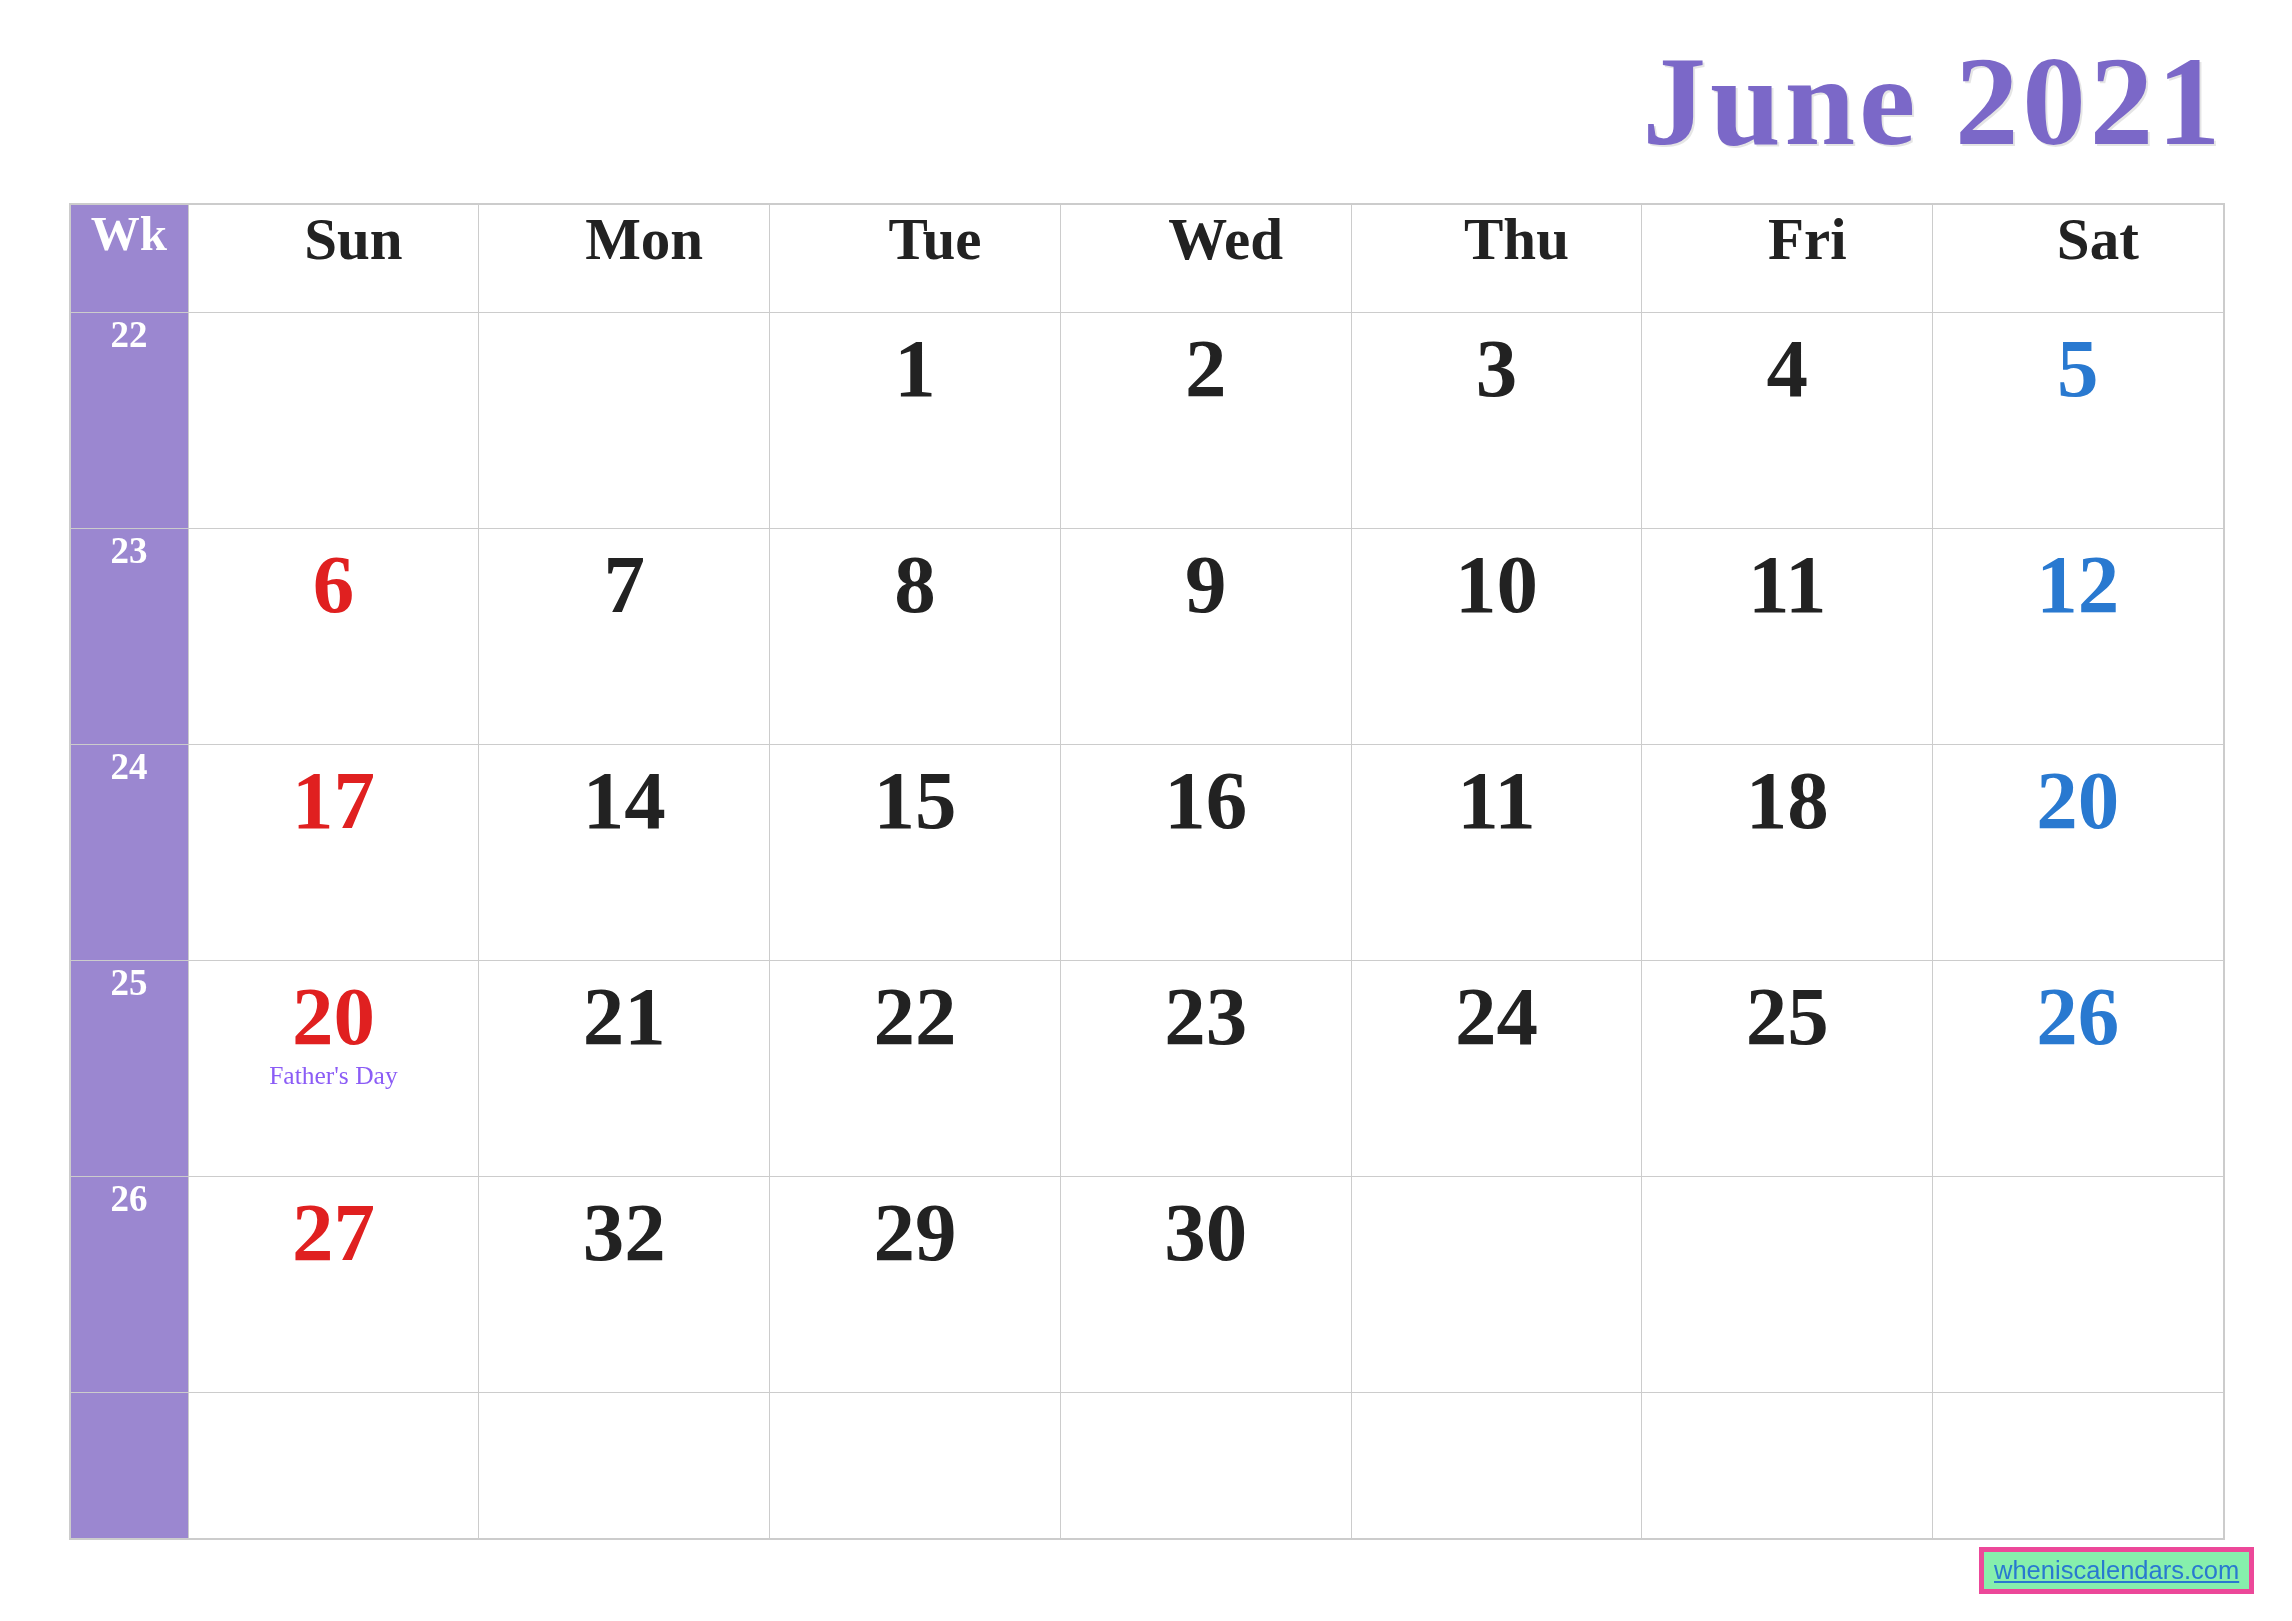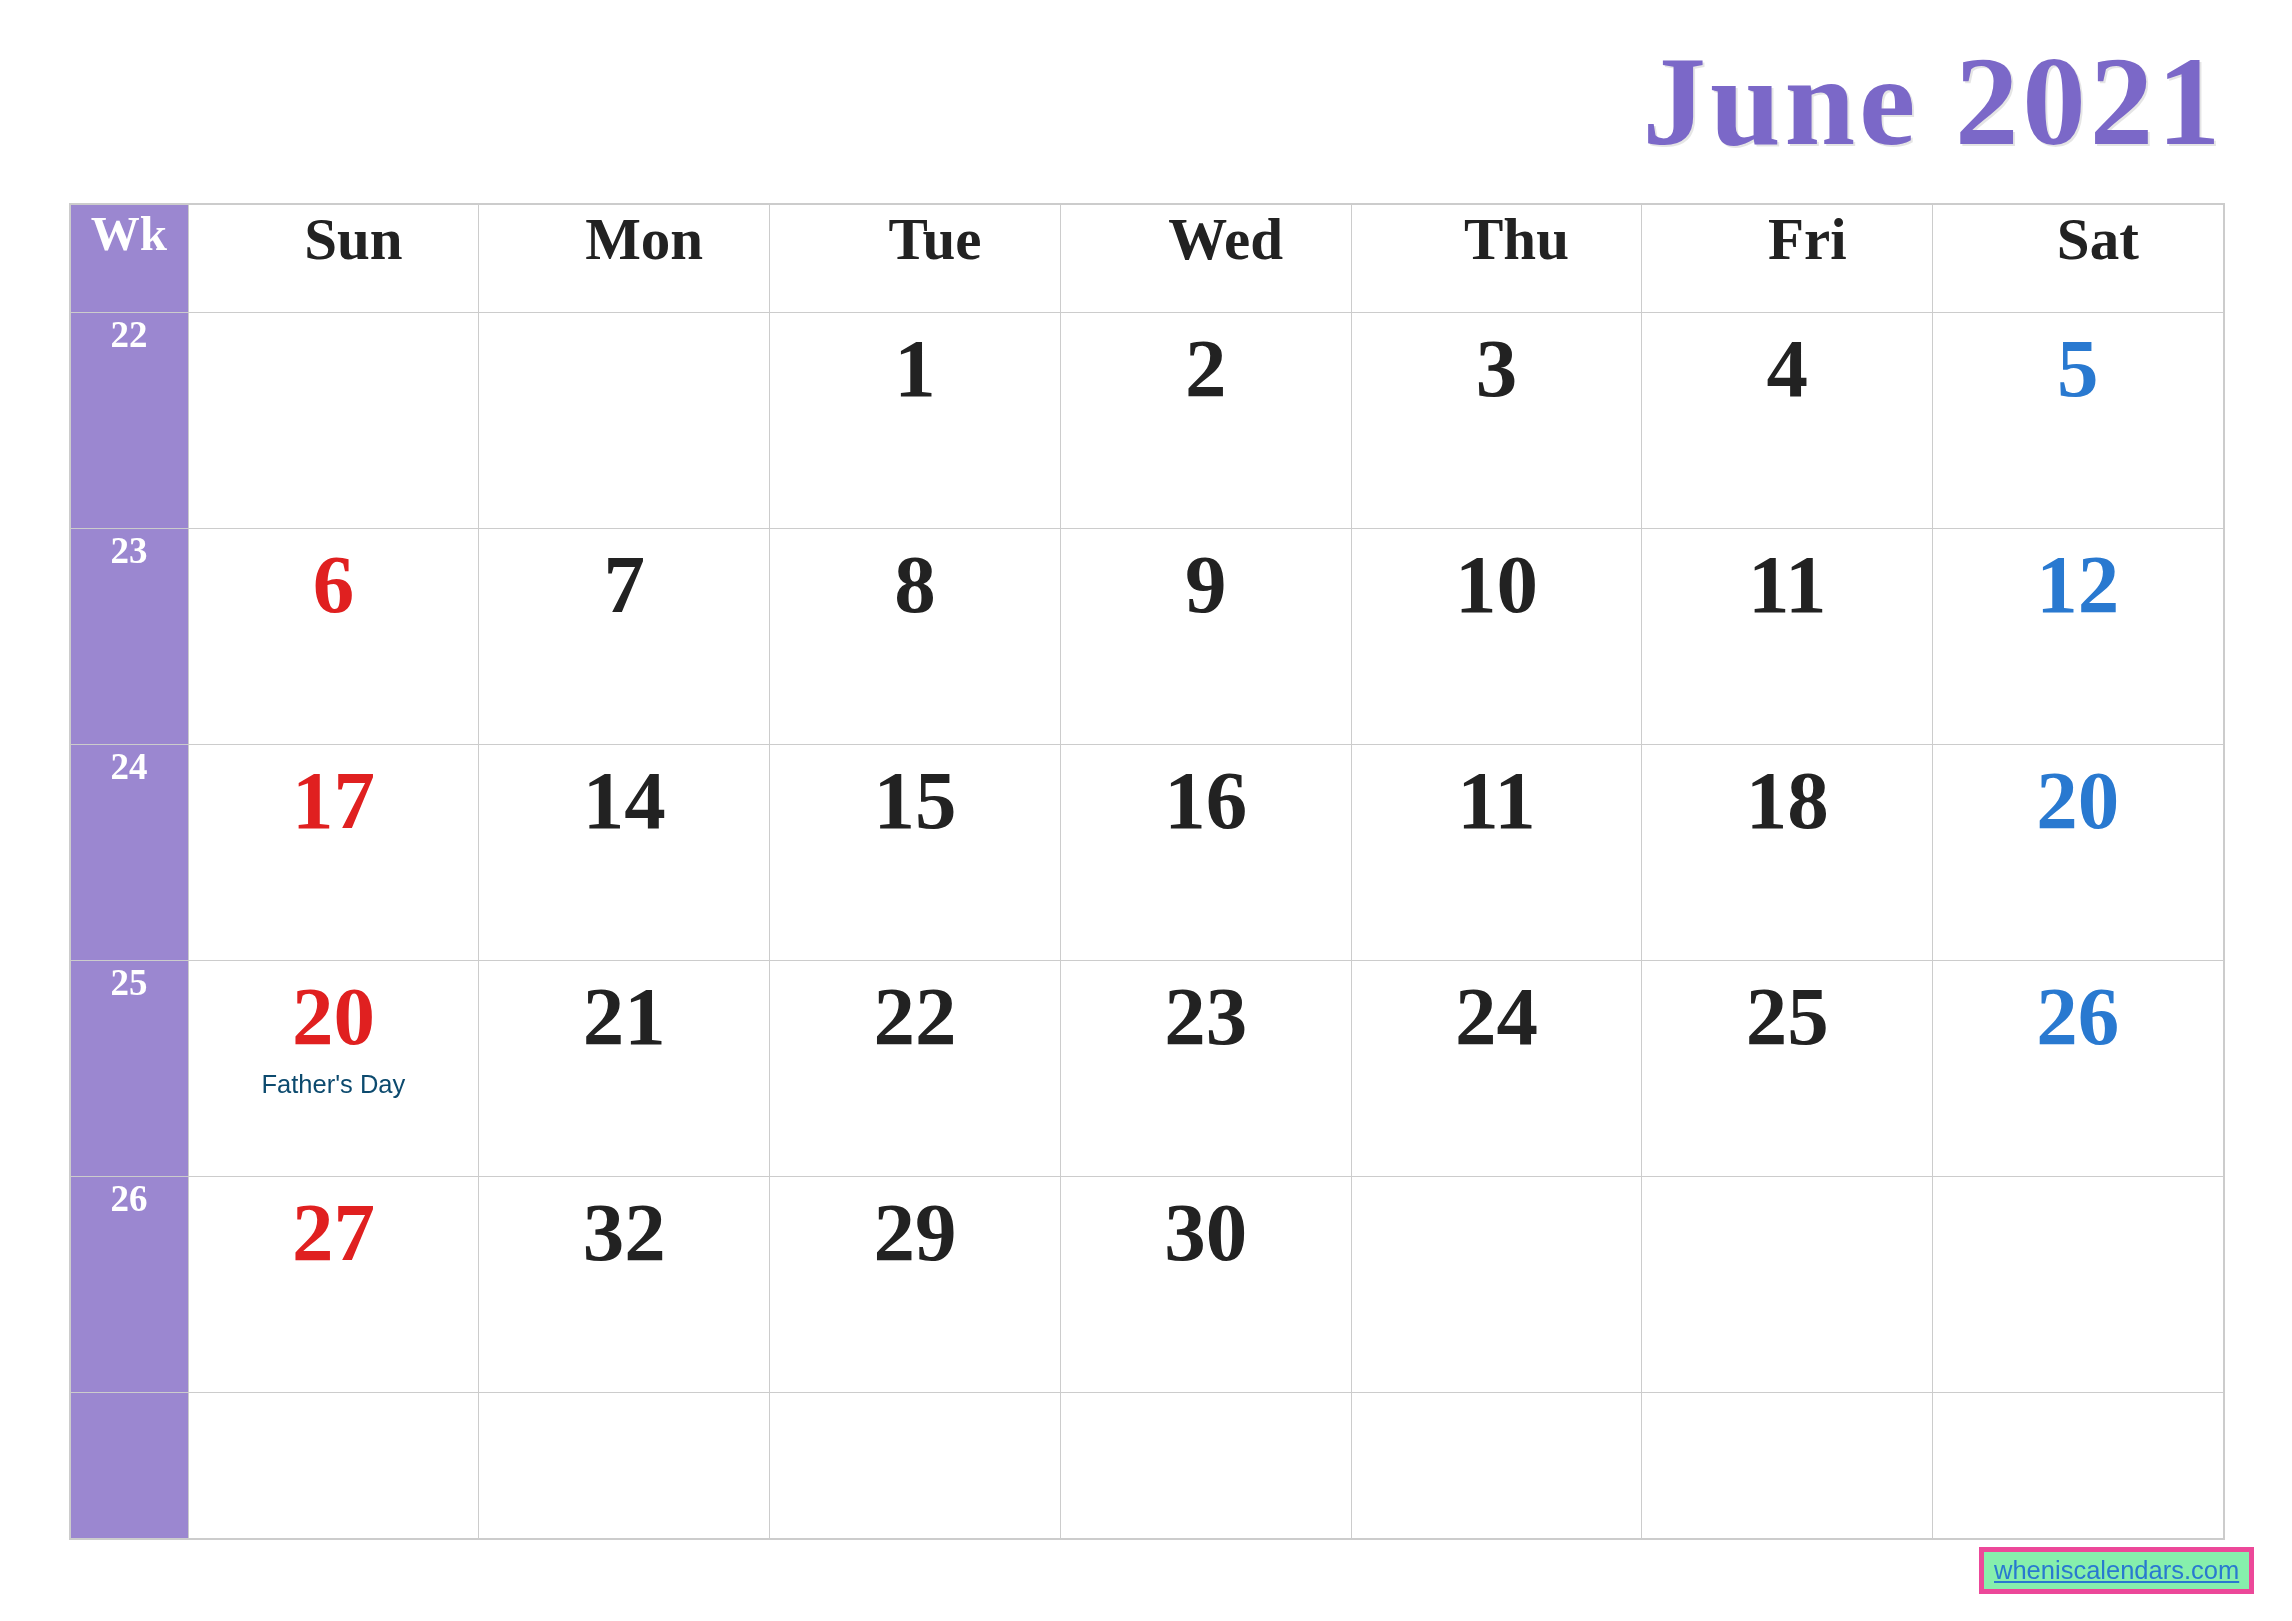--- a/index.html
+++ b/index.html
@@ -90,24 +90,24 @@
       font-weight: bold;
       line-height: 1;
     }
 
     .date-num.black { color: #222; }
     .date-num.red   { color: #e02020; }
     .date-num.blue  { color: #2979d0; }
 
     .holiday-label {
       font-size: 25.5px;
-      color: #0c4a6e;
-      margin-top: 12px;
+      color: #8b5cf6;
+      margin-top: 3px;
       display: block;
-      font-family: Liberation Sans, sans-serif;
+      font-family: Liberation Serif, serif;
     }
 
     
     .extra-row .wk-col {
       height: 147px;
     }
     .extra-row td {
       height: 147px;
     }
 

